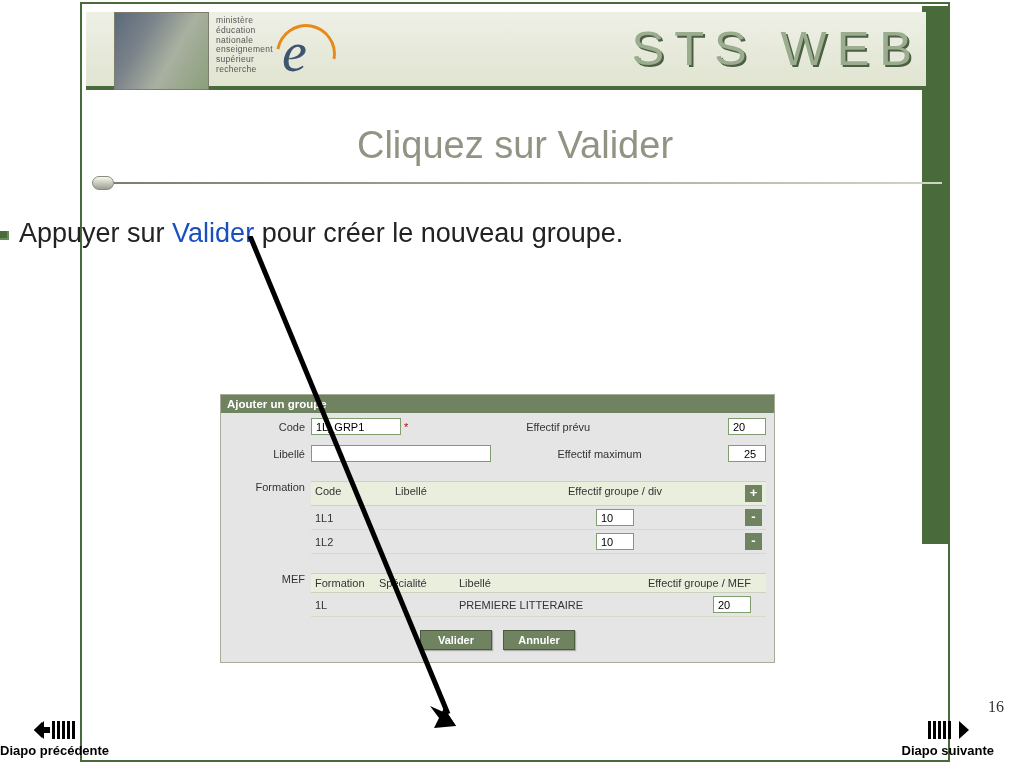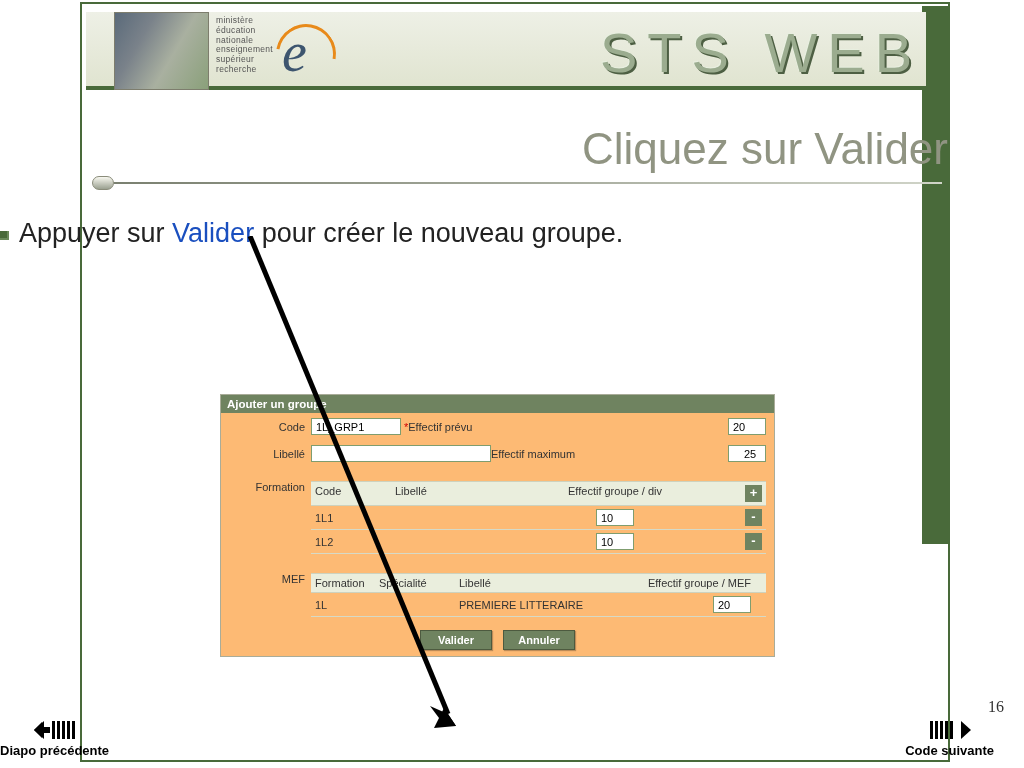--- a/index.html
+++ b/index.html
@@ -63,33 +63,33 @@
     top: 8px; left: 196px;
     font-family: Georgia, serif;
     font-size: 56px;
     color: #3d556f;
     font-style: italic;
   }
   .header-title {
     position: absolute;
     top: 8px; right: 4px;
     font-family: "Arial Black", Arial, sans-serif;
-    font-size: 56px;
+    font-size: 49px;
     letter-spacing: 10px;
     color: #9bac8f;
     text-shadow: 2px 2px 0 #4d5f43, -1px -1px 0 #e8efe0;
     text-align: right;
   }
   .slide-title {
     position: absolute;
     top: 120px;
     left: 0; width: 100%;
-    text-align: right;
+    text-align: center;
     font-family: "Trebuchet MS", Verdana, sans-serif;
-    font-size: 44px;
+    font-size: 38px;
     color: #909482;
   }
   .title-underline-wrap {
     position: absolute;
     top: 172px;
     left: 10px;
     width: 850px;
     height: 14px;
   }
   .title-knob {
@@ -121,21 +121,21 @@
     background: #496a3a;
     box-shadow: inset -2px -2px 0 #6a8a5a;
     margin-right: 10px;
     vertical-align: 2px;
   }
   .blue-word { color: #1a4fbf; }
   .app-panel {
     position: absolute;
     top: 390px; left: 138px;
     width: 555px;
-    background: #fdba74;
+    background: #e5e5e5;
     border: 1px solid #a9ac99;
     font-size: 11px;
     color: #333;
   }
   .panel-header {
     background: #6f8360;
     color: #fff;
     font-weight: bold;
     padding: 3px 6px;
     font-size: 11.5px;
@@ -156,21 +156,21 @@
     border: 1px solid #7f9d6f;
     background: #fff;
     height: 17px;
     padding: 0 4px;
     font-size: 11px;
     font-family: inherit;
   }
   .req-star { color: #c00; margin-left: 3px; }
   .panel-right-label {
     flex: 1;
-    text-align: left;
+    text-align: center;
     font-size: 11px;
     padding-right: 20px;
   }
   .sub-header-row {
     background: #eaeedd;
     border-top: 1px solid #cdd2be;
     border-bottom: 1px solid #cdd2be;
     display: flex;
     padding: 3px 4px;
     font-size: 11px;
@@ -195,21 +195,21 @@
     font-weight: bold;
     font-size: 13px;
     display: inline-block;
   }
   .c-form { width: 64px; }
   .c-spec { width: 80px; }
   .c-lib2 { width: 160px; }
   .c-eff2 { width: 140px; text-align: right; padding-right: 8px; }
   .panel-buttons {
     text-align: center;
-    padding: 8px 0 6px 0;
+    padding: 8px 0 12px 0;
   }
   .form-btn {
     display: inline-block;
     background: #6f8360;
     color: #fff;
     font-size: 11px;
     font-weight: bold;
     padding: 3px 0;
     width: 72px;
     text-align: center;
@@ -374,14 +374,14 @@
   <svg class="nav-icon" width="46" height="22">
     <g class="bars">
       <rect x="3" y="2" width="3" height="18"></rect>
         <rect x="8" y="2" width="3" height="18"></rect>
       <rect x="13" y="2" width="3" height="18"></rect>
         <rect x="18" y="2" width="3" height="18"></rect>
       <rect x="23" y="2" width="3" height="18"></rect>
     </g>
     <polygon points="44,11 34,2 34,20" fill="#000"></polygon>
   </svg>
-  <span>Code suivante</span>
+  <span>Diapo suivante</span>
 </div>
 
 </body></html>

